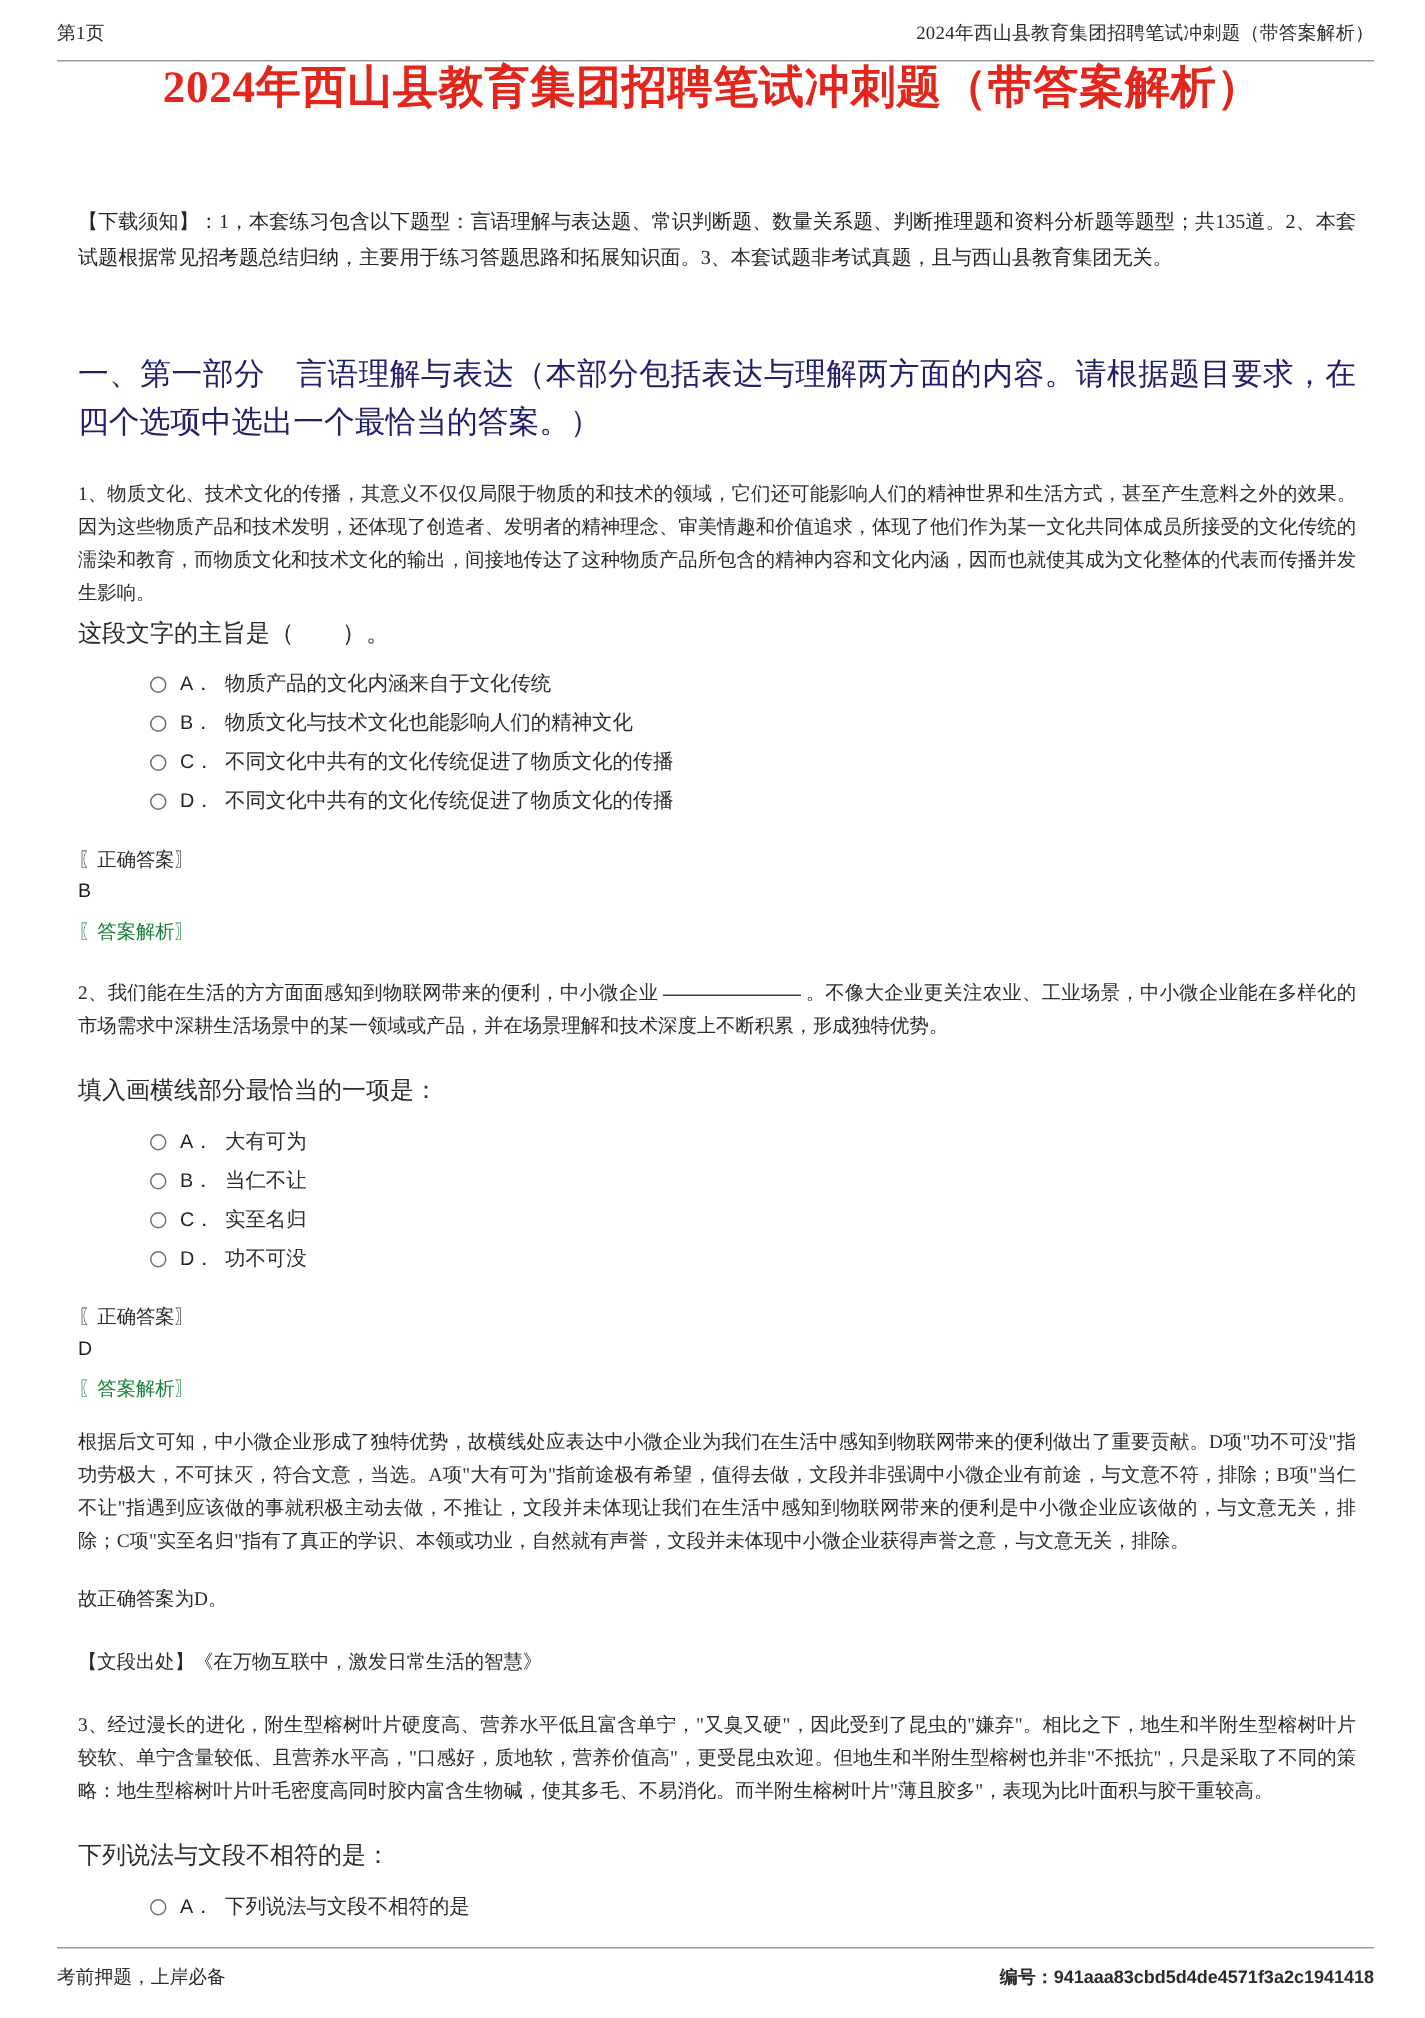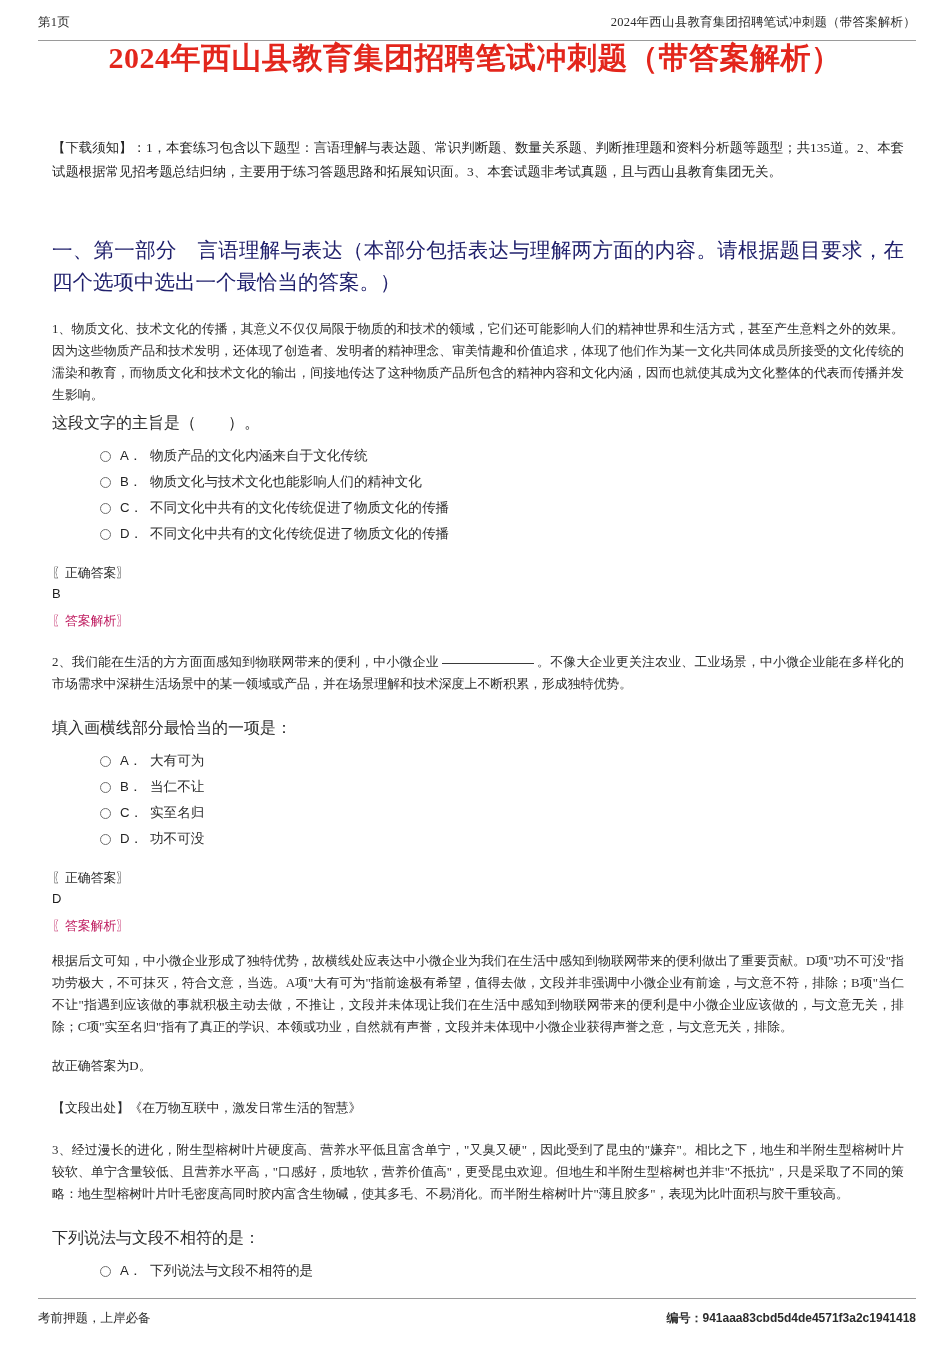--- a/index.html
+++ b/index.html
@@ -139,21 +139,21 @@
   .ans-value {
     font-family: "Liberation Sans", sans-serif;
     font-size: 13px;
     line-height: 21px;
     color: #1d1d1d;
   }
   .exp-label {
     margin-top: 7px;
     font-size: 12.9px;
     line-height: 20px;
-    color: #be185d;
+    color: #15803d;
   }
   .exp-body {
     margin-top: 2px;
     font-size: 12.9px;
     line-height: 22px;
     text-align: justify;
     color: #2b2b2b;
   }
   .exp-body.spaced { margin-top: 14px; }
   .conclusion {

